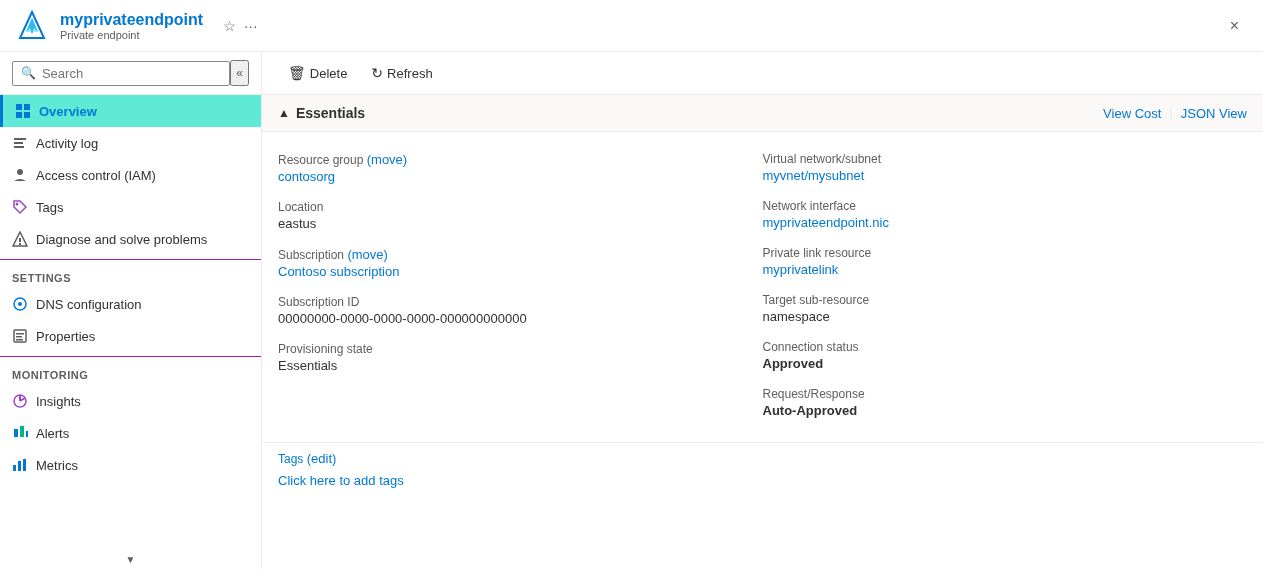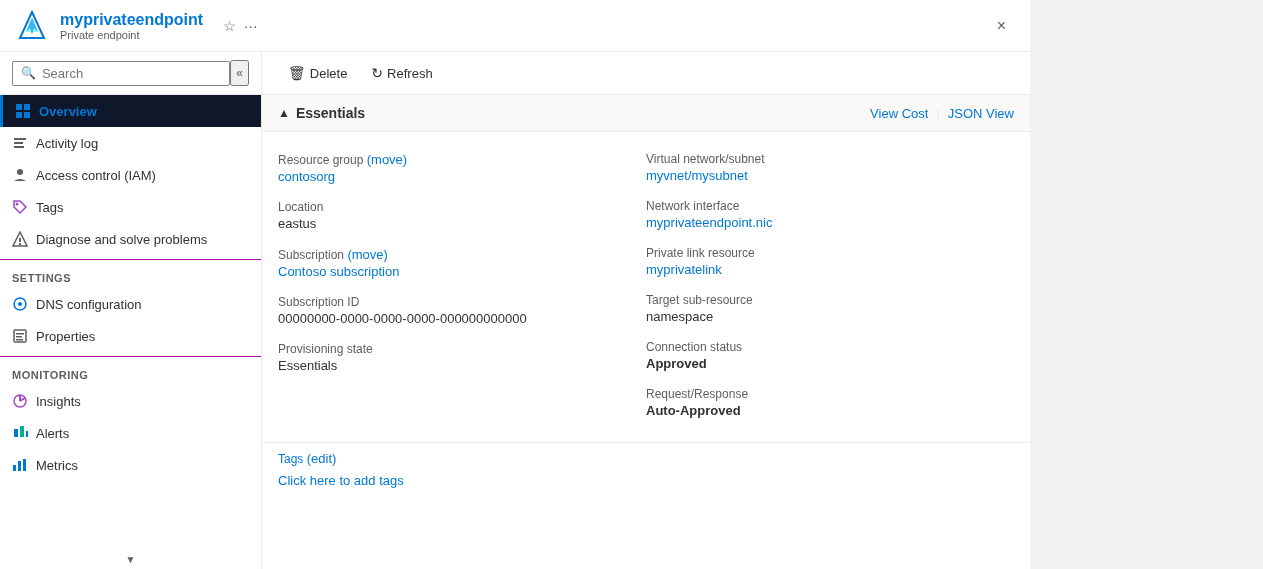--- a/index.html
+++ b/index.html
@@ -1,18 +1,18 @@
 <!DOCTYPE html>
 <html><head>
   <meta charset="utf-8">
   <style>
     * { box-sizing: border-box; margin: 0; padding: 0; }
     body { font-family: 'Segoe UI', Arial, sans-serif; font-size: 13px; color: #323130; background: #f3f2f1; }
     
-    .app-container { display: flex; flex-direction: column; width: 1030px; height: 569px; background: #fff; overflow: hidden; }
+    .app-container { display: flex; flex-direction: column; width: 1263px; height: 569px; background: #fff; overflow: hidden; }
     
     
     .header { display: flex; align-items: center; padding: 8px 16px; background: #fff; border-bottom: 1px solid #edebe9; height: 52px; }
     .header-logo { display: flex; align-items: center; margin-right: 12px; }
     .logo-icon { width: 32px; height: 32px; }
     .header-title { display: flex; flex-direction: column; margin-right: 16px; }
     .header-title-main { font-size: 16px; font-weight: 600; color: #0078d4; }
     .header-title-sub { font-size: 11px; color: #605e5c; }
     .header-icon-btn { background: none; border: none; cursor: pointer; color: #605e5c; padding: 4px; font-size: 14px; }
     .header-close { margin-left: auto; background: none; border: none; cursor: pointer; font-size: 16px; color: #605e5c; padding: 4px 8px; }
@@ -22,21 +22,21 @@
     
     
     .sidebar { width: 262px; min-width: 262px; background: #fff; border-right: 1px solid #edebe9; display: flex; flex-direction: column; overflow-y: auto; overflow-x: hidden; }
     .search-box { display: flex; align-items: center; border: 1px solid #8a8886; border-radius: 2px; padding: 4px 8px; background: #fff; width: 100%; }
     .search-box input { border: none; outline: none; font-size: 13px; flex: 1; background: transparent; }
     .search-icon { color: #605e5c; margin-right: 6px; font-size: 12px; }
     .sidebar-collapse { padding: 4px; cursor: pointer; color: #605e5c; font-size: 12px; margin-left: auto; }
     
     .sidebar-nav { flex: 1; overflow-y: auto; }
     .nav-item { display: flex; align-items: center; padding: 8px 12px; cursor: pointer; gap: 8px; position: relative; }
-    .nav-item.active { background: #0f172a; border-left: 3px solid #0078d4; }
+    .nav-item.active { background: #5eead4; border-left: 3px solid #0078d4; }
     .nav-item.active .nav-label { color: #0078d4; font-weight: 600; }
     .nav-label { font-size: 13px; color: #323130; }
     .nav-icon { width: 16px; height: 16px; display: flex; align-items: center; justify-content: center; flex-shrink: 0; }
     
     .section-header { padding: 12px 12px 4px 12px; font-size: 11px; font-weight: 600; color: #605e5c; text-transform: uppercase; letter-spacing: 0.5px; border-top: 1px solid #a21caf; margin-top: 4px; }
     
     .scroll-indicator { display: flex; justify-content: center; padding: 4px; color: #605e5c; font-size: 10px; }
     
     
     .content { flex: 1; overflow-y: auto; background: #fff; }

